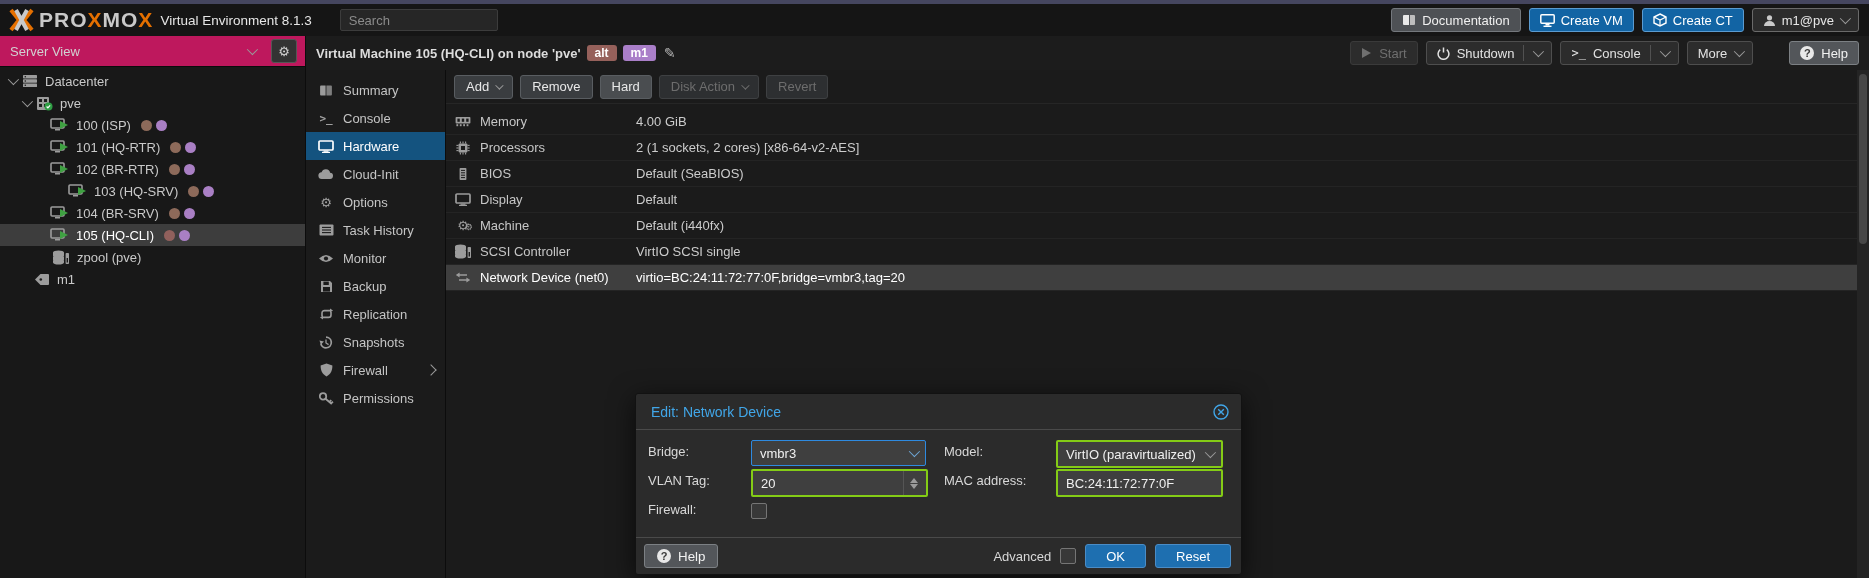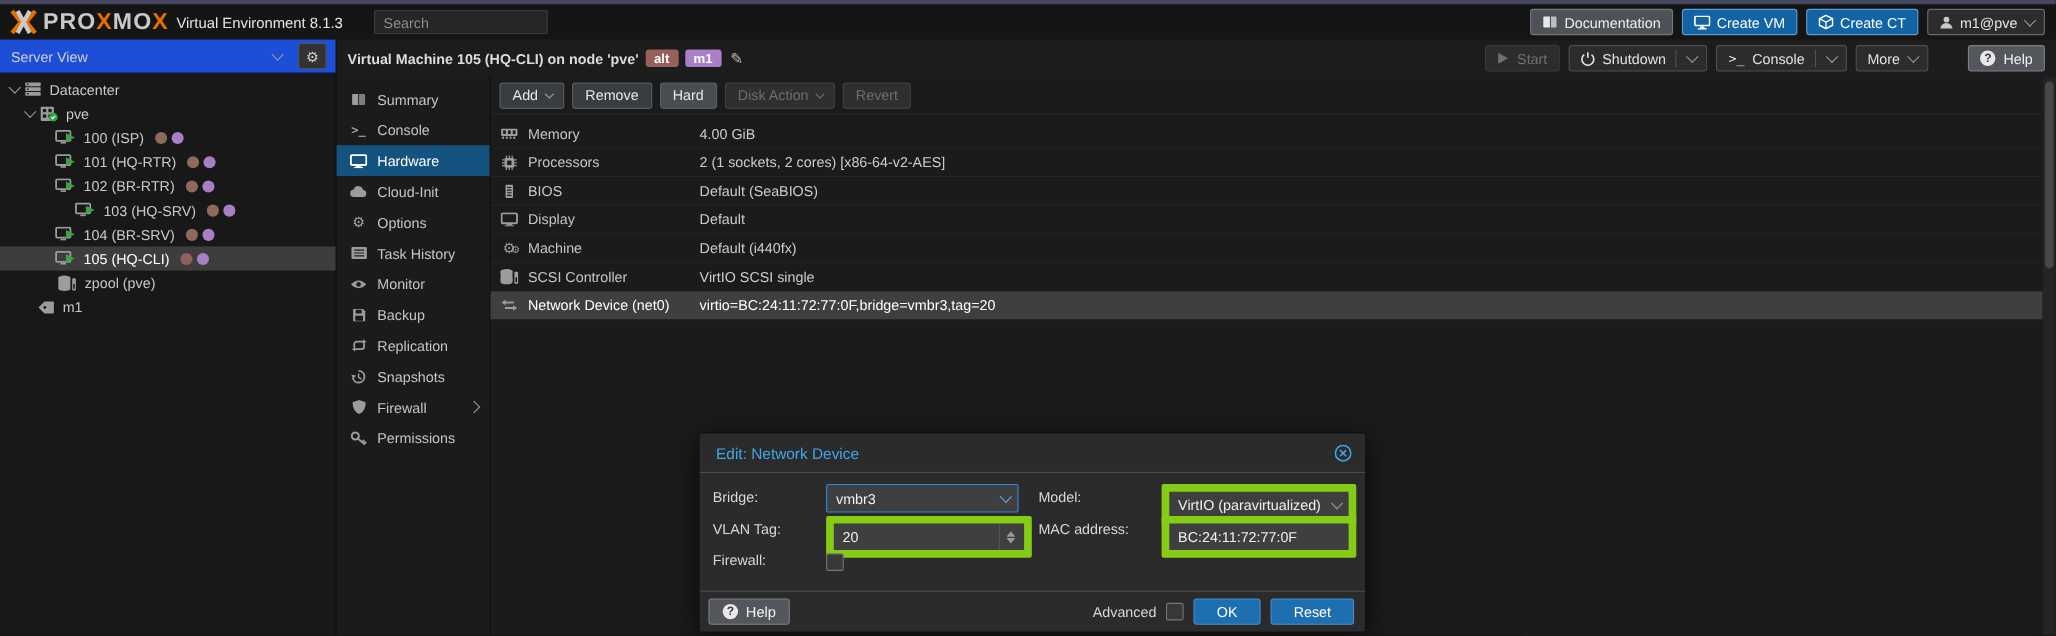--- a/index.html
+++ b/index.html
@@ -18,21 +18,21 @@
   .search::placeholder{color:#8b8b8b;}
   .topbar-right{margin-left:auto;display:flex;align-items:center;gap:8px;margin-right:10px;}
   .tbtn{display:flex;align-items:center;gap:6px;height:24px;padding:0 10px;border-radius:3px;
         font-size:13px;cursor:pointer;white-space:nowrap;}
   .tbtn svg{flex:0 0 auto;}
   .btn-gray{background:#4e5155;border:1px solid #74787d;color:#f0f0f0;}
   .btn-blue{background:#1264a4;border:1px solid #5b9bd0;color:#ffffff;}
   .btn-dark{background:#2c2c2c;border:1px solid #6a6a6a;color:#e6e6e6;}
   
   .sidebar{position:absolute;left:0;top:36px;width:305px;bottom:0;background:#181818;border-right:1px solid #0c0c0c;}
-  .side-head{position:absolute;left:0;top:0;width:100%;height:30px;background:#1d4ed8;border-bottom:1px solid #0c0c0c;display:flex;align-items:center;}
+  .side-head{position:absolute;left:0;top:0;width:100%;height:30px;background:#be185d;border-bottom:1px solid #0c0c0c;display:flex;align-items:center;}
   .view-select{flex:1;display:flex;align-items:center;height:100%;padding:0 10px;color:#d2d2d2;cursor:pointer;}
   .view-select .chev{margin-left:auto;}
   .gearbtn{width:26px;height:24px;margin:0 8px 0 6px;background:#333;border:1px solid #565656;border-radius:3px;
            color:#cfcfcf;display:flex;align-items:center;justify-content:center;font-size:13px;cursor:pointer;}
   .tree{position:absolute;left:0;top:30px;right:0;bottom:0;padding-top:4px;}
   .tree-row{height:22px;display:flex;align-items:center;color:#c9c9c9;cursor:pointer;white-space:nowrap;}
   .tree-row.selected{background:#3d3d3d;color:#fff;}
   .tree-row .chev{margin-right:6px;}
   .tree-row .ticon{margin-right:7px;display:inline-flex;}
   .dot{width:11px;height:11px;border-radius:50%;display:inline-block;margin-left:4px;}
@@ -79,21 +79,21 @@
   .scrollbar{position:absolute;right:0;top:70px;width:12px;bottom:0;background:#242424;}
   .scroll-thumb{position:absolute;left:2px;right:2px;top:4px;height:170px;background:#474747;border-radius:4px;}
   
   .dialog{position:absolute;left:635px;top:393px;width:605px;height:180px;background:#2b2b2b;
           border:1px solid #121212;border-radius:3px;box-shadow:0 6px 26px rgba(0,0,0,.65);z-index:50;}
   .dlg-head{height:35px;display:flex;align-items:center;border-bottom:1px solid #4a4a4a;}
   .dlg-title{color:#41a6e8;font-size:14px;margin-left:15px;}
   .dlg-close{margin-left:auto;margin-right:12px;cursor:pointer;display:inline-flex;}
   .dlg-body{position:relative;height:108px;}
   .fld-label{position:absolute;color:#d8d8d8;line-height:26px;white-space:nowrap;}
-  .fld{position:absolute;height:24px;background:#3f3f3f;border:7px solid #84cc16;border-radius:2px;
+  .fld{position:absolute;height:24px;background:#3f3f3f;border:2px solid #84cc16;border-radius:2px;
        color:#f0f0f0;display:flex;align-items:center;padding:0 8px;font-size:13px;cursor:pointer;white-space:nowrap;overflow:hidden;}
   .fld.focused{border:1px solid #2e8ae0;}
   .fld .chev{margin-left:auto;}
   .spin{margin-left:auto;display:flex;flex-direction:column;gap:1px;border-left:1px solid #555;padding-left:6px;height:100%;justify-content:center;}
   .spin i{width:0;height:0;border-left:4px solid transparent;border-right:4px solid transparent;}
   .spin .up{border-bottom:5px solid #9a9a9a;}
   .spin .down{border-top:5px solid #9a9a9a;}
   .checkbox{width:14px;height:14px;background:#383838;border:1px solid #757575;border-radius:2px;display:inline-block;cursor:pointer;}
   .dlg-foot{position:absolute;left:0;right:0;bottom:0;height:36px;border-top:1px solid #4a4a4a;display:flex;align-items:center;}
   .dlg-foot .help{margin-left:8px;}

